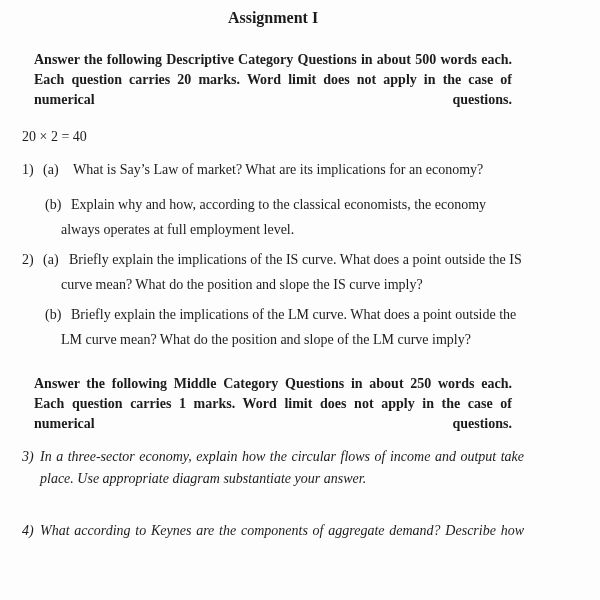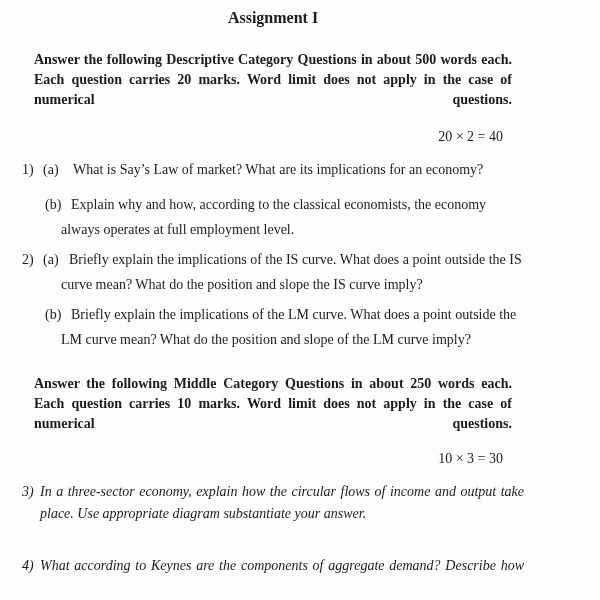--- a/index.html
+++ b/index.html
@@ -31,21 +31,20 @@
     margin: 12px;
     font-size: 14px;
     line-height: 20px;
     font-weight: 700;
     text-align: justify;
     text-align-last: justify;
   }
   .marks {
     font-size: 14px;
     line-height: 20px;
-    text-align: right;
     padding-right: 21px;
   }
   .q {
     font-size: 14px;
     line-height: 25px;
   }
   
   .q-two {
     padding-left: 39px;
     text-indent: -39px;
@@ -109,22 +108,21 @@
 
     <div class="q q-subonly m10"><span class="qsub">(b)</span><span class="qtext">Explain why and how, according to the classical economists, the economy always operates at full employment level.</span></div>
 
     <div class="q q-two m5"><span class="qnum">2)</span><span class="qsub">(a)</span><span class="qtext">Briefly explain the implications of the IS curve. What does a point outside the IS curve mean? What do the position and slope the IS curve imply?</span></div>
 
     <div class="q q-subonly m5"><span class="qsub">(b)</span><span class="qtext">Briefly explain the implications of the LM curve. What does a point outside the LM curve mean? What do the position and slope of the LM curve imply?</span></div>
   </section>
 
   <section>
 
-    <p class="instructions m22">Answer the following Middle Category Questions in about 250 words each. Each question carries 10 marks. Word limit does not apply in the case of numerical questions.</p>
+    <p class="instructions m22">Answer the following Middle Category Questions in about 250 words each. Each question carries 1 marks. Word limit does not apply in the case of numerical questions.</p>
 
-    <div class="marks m15">10 × 3 = 30</div>
 
     <div class="q q-plain m12"><span class="qnum3">3)</span><span class="qtext">In a three-sector economy, explain how the circular flows of income and output take place. Use appropriate diagram substantiate your answer.</span></div>
 
     <div class="q q-plain stretch-last m30"><span class="qnum3">4)</span><span class="qtext">What according to Keynes are the components of aggregate demand? Describe how</span></div>
   </section>
 
 </div>
 
 </body></html>

